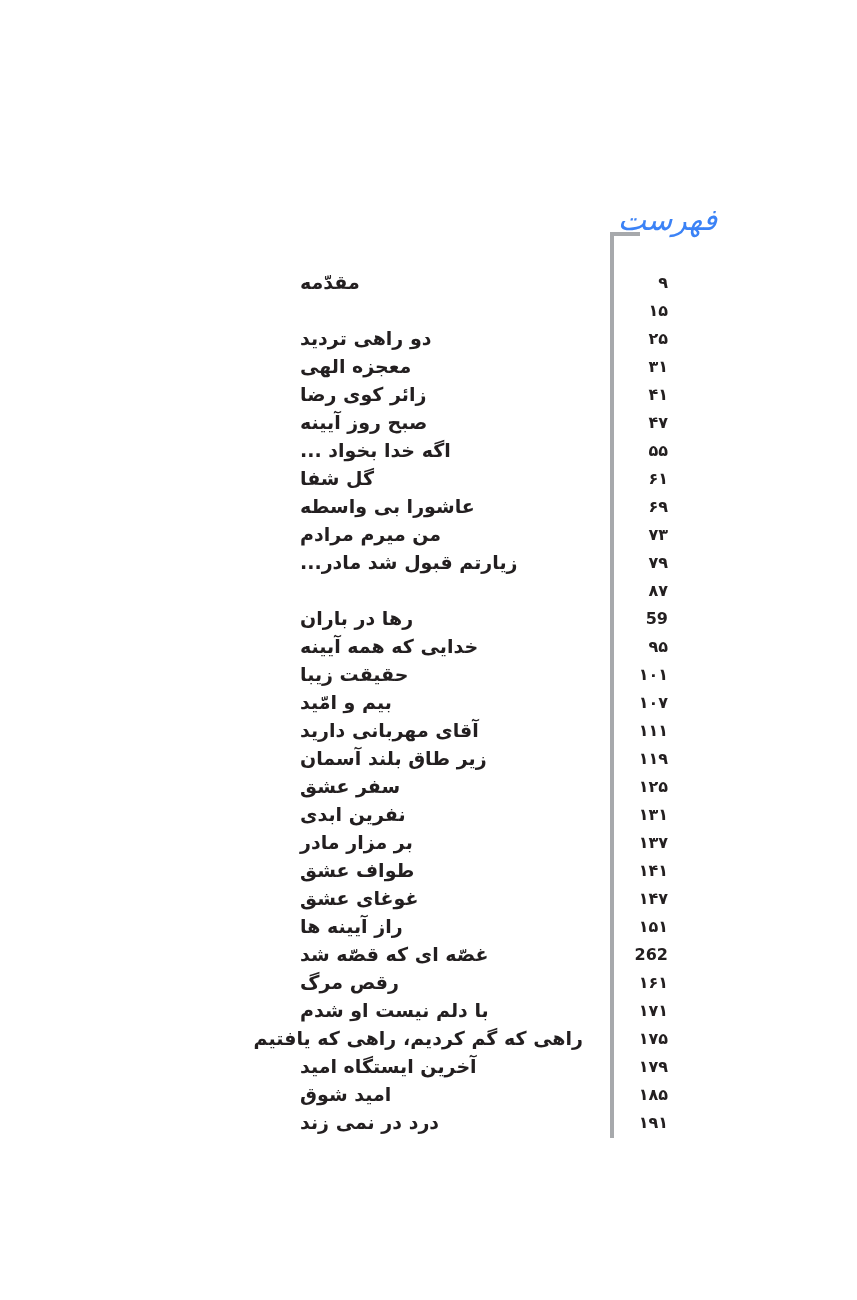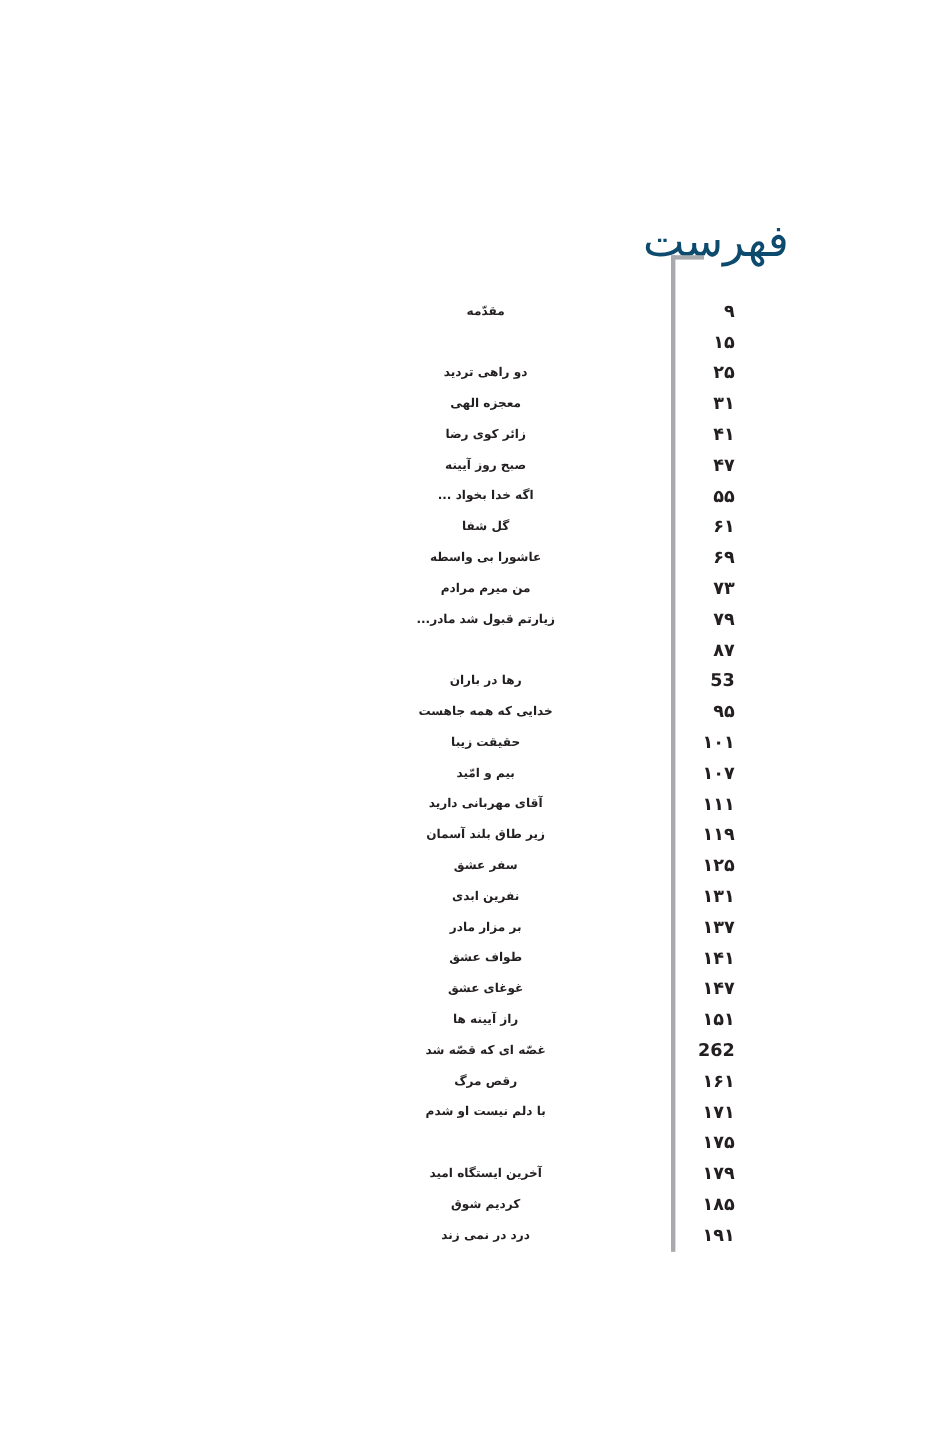--- a/index.html
+++ b/index.html
@@ -18,25 +18,26 @@
     .page {
       position: absolute;
       left: 0; top: 0;
       width: 857px; height: 1300px;
     }
     .toc-title {
       position: absolute;
       top: 200px;
       right: 140px;
       font-family: "DejaVu Sans", sans-serif;
-      font-size: 40px;
-      color: #0c4a6e;
+      font-size: 30px;
+      color: #3b82f6;
       direction: rtl;
       line-height: 40px;
       letter-spacing: 1px;
+      font-style: italic;
     }
     .title-underline {
       position: absolute;
       left: 612px;
       top: 232px;
       width: 28px;
       height: 4px;
       background: #a7a9ac;
     }
     .vbar {
@@ -74,24 +75,24 @@
       font-size: 16px;
       color: #231f20;
       box-sizing: border-box;
     }
     .toc-gap {
       width: 37px;
       flex: 0 0 37px;
     }
     .toc-text {
       flex: 1 1 auto;
-      text-align: center;
+      text-align: left;
       font-family: "DejaVu Sans", sans-serif;
       font-weight: bold;
-      font-size: 11px;
+      font-size: 19px;
       color: #231f20;
       white-space: nowrap;
     }
   </style>
 </head>
 <body>
 
 <div class="page">
   <div class="toc-title">فهرست</div>
   <div class="title-underline"></div>
@@ -150,28 +151,28 @@
       <li class="toc-row">
     <span class="toc-page">۷۹</span>
     <span class="toc-gap"></span>
     <span class="toc-text">زیارتم قبول شد مادر...</span>
   </li>
       <li class="toc-row">
     <span class="toc-page">۸۷</span>
     <span class="toc-gap"></span>
   </li>
       <li class="toc-row">
-    <span class="toc-page">53</span>
+    <span class="toc-page">59</span>
     <span class="toc-gap"></span>
     <span class="toc-text">رها در باران</span>
   </li>
       <li class="toc-row">
     <span class="toc-page">۹۵</span>
     <span class="toc-gap"></span>
-    <span class="toc-text">خدایی که همه جاهست</span>
+    <span class="toc-text">خدایی که همه آیینه</span>
   </li>
       <li class="toc-row">
     <span class="toc-page">۱۰۱</span>
     <span class="toc-gap"></span>
     <span class="toc-text">حقیقت زیبا</span>
   </li>
       <li class="toc-row">
     <span class="toc-page">۱۰۷</span>
     <span class="toc-gap"></span>
     <span class="toc-text">بیم و امّید</span>
@@ -227,30 +228,31 @@
     <span class="toc-text">رقص مرگ</span>
   </li>
       <li class="toc-row">
     <span class="toc-page">۱۷۱</span>
     <span class="toc-gap"></span>
     <span class="toc-text">با دلم نیست او شدم</span>
   </li>
       <li class="toc-row">
     <span class="toc-page">۱۷۵</span>
     <span class="toc-gap"></span>
+    <span class="toc-text">راهی که گم کردیم، راهی که یافتیم</span>
   </li>
       <li class="toc-row">
     <span class="toc-page">۱۷۹</span>
     <span class="toc-gap"></span>
     <span class="toc-text">آخرین ایستگاه امید</span>
   </li>
       <li class="toc-row">
     <span class="toc-page">۱۸۵</span>
     <span class="toc-gap"></span>
-    <span class="toc-text">کردیم شوق</span>
+    <span class="toc-text">امید شوق</span>
   </li>
       <li class="toc-row">
     <span class="toc-page">۱۹۱</span>
     <span class="toc-gap"></span>
     <span class="toc-text">درد در نمی زند</span>
   </li>
     </ul>
 </div>
 
 </body></html>

